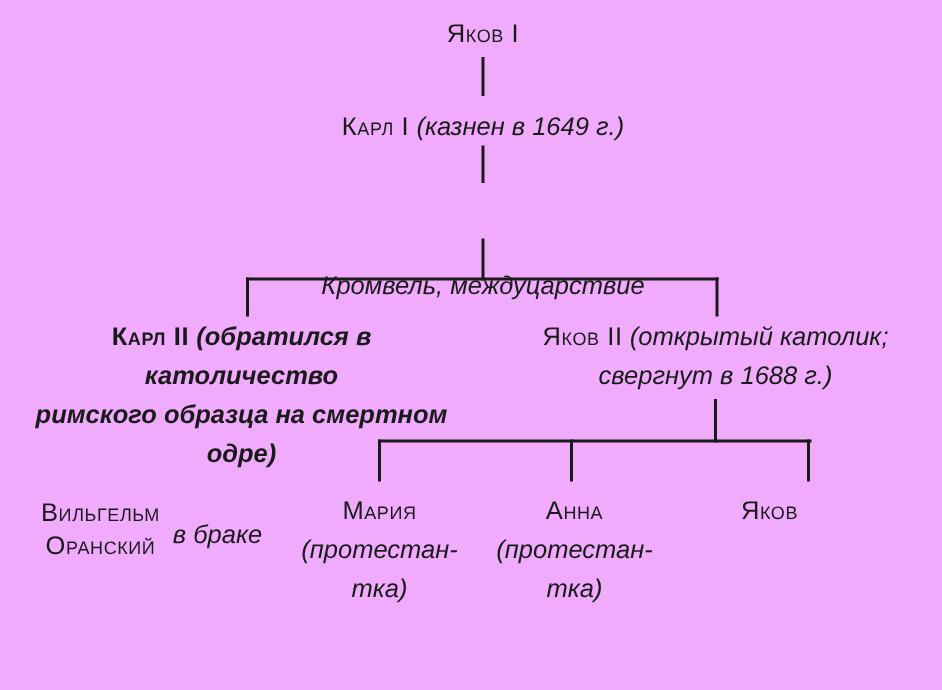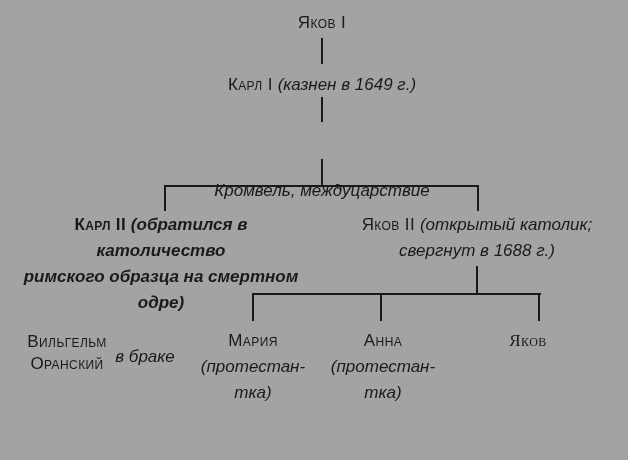--- a/index.html
+++ b/index.html
@@ -4,21 +4,21 @@
 <style>
   html, body {
     margin: 0;
     padding: 0;
     background: #ffffff;
   }
   .stage {
     position: relative;
     width: 628px;
     height: 460px;
-    background: #a3a3a3;
+    background: #f0abfc;
     color: #1a1a1a;
     font-family: "Liberation Sans", "DejaVu Sans", sans-serif;
     overflow: hidden;
   }
   
   .vline {
     position: absolute;
     width: 2px;
     background: #1a1a1a;
   }
@@ -114,17 +114,17 @@
     <span class="note">(протестан-
 тка)</span>
   </div>
 
   <div class="node stacked" style="left:328px; top:328px; width:110px;">
     <span class="name">Анна</span>
     <span class="note">(протестан-
 тка)</span>
   </div>
 
-  <div class="node stacked" style="left:450px; top:328px; width:156px;font-family:Liberation Serif, serif;">
+  <div class="node stacked" style="left:435px; top:328px; width:156px;">
     <span class="name">Яков</span>
   </div>
 
 </div>
 
 </body></html>

